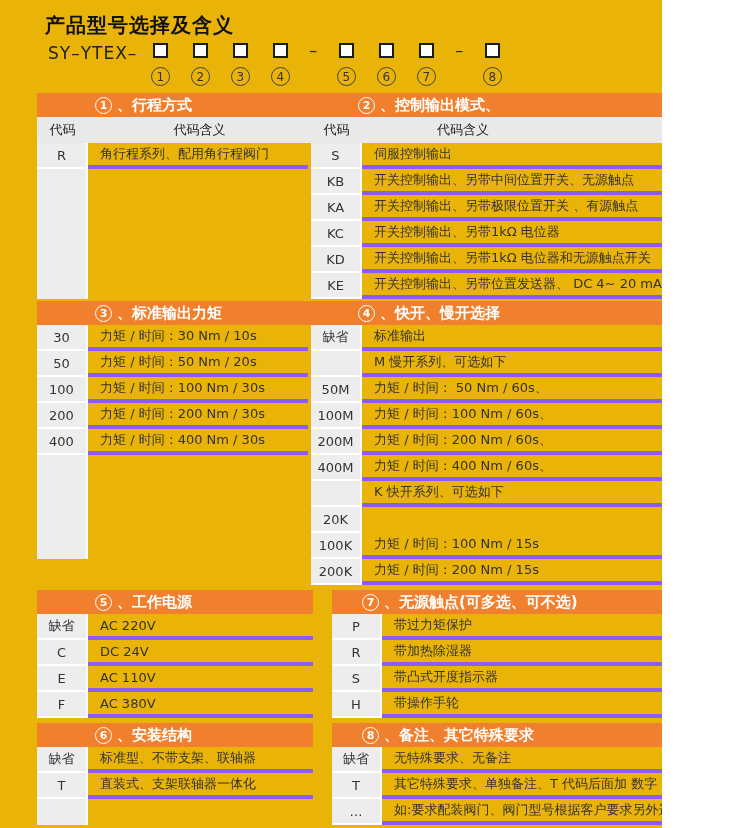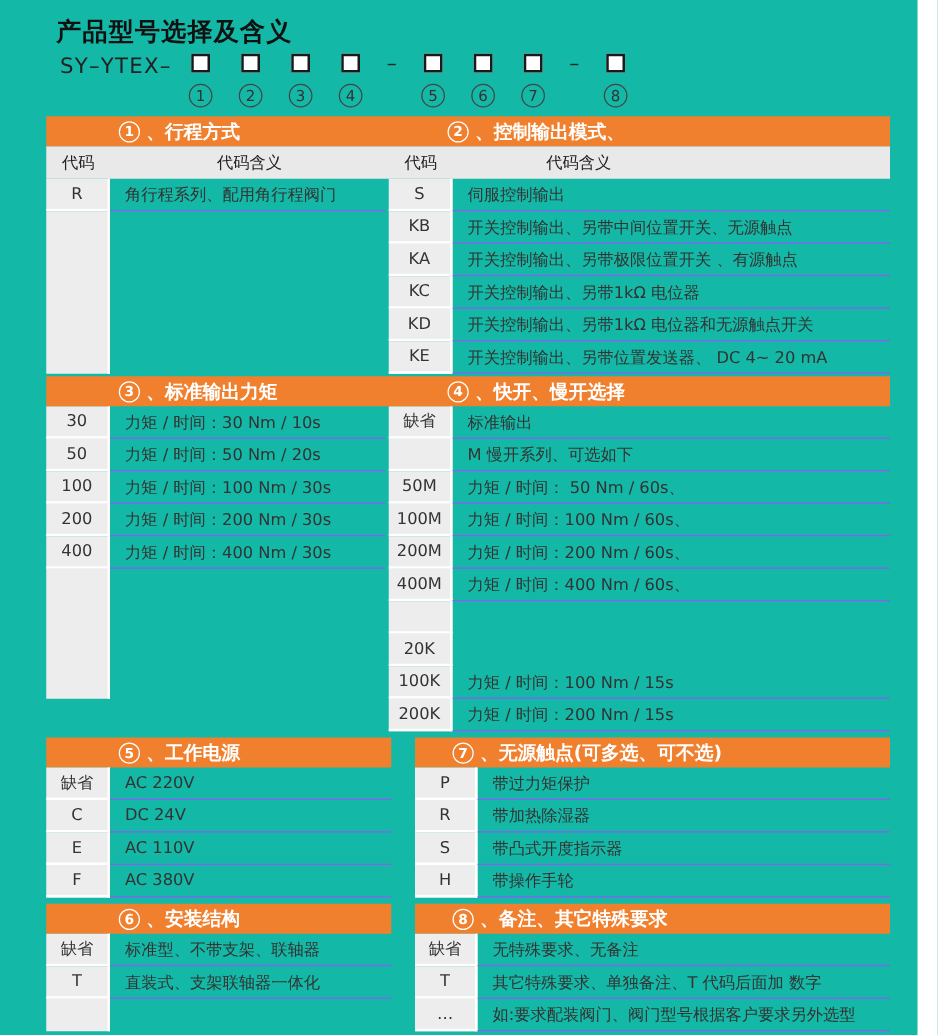--- a/index.html
+++ b/index.html
@@ -1,18 +1,18 @@
 <!DOCTYPE html>
 <html><head>
 <meta charset="utf-8">
 <style>
   * { margin:0; padding:0; box-sizing:border-box; }
   html,body { background:#ffffff; }
   body { font-family:"DejaVu Sans","Liberation Sans",sans-serif; color:#333; }
-  .page { position:relative; width:734px; height:828px; background:#14b8a6; overflow:hidden; }
+  .page { position:relative; width:662px; height:828px; background:#eab308; overflow:hidden; }
 
   .page-title { font-size:20px; font-weight:bold; color:#111; margin:12px 0 4px 45px; letter-spacing:1px; }
 
   .model-line { display:flex; align-items:flex-start; margin-left:48px; margin-top:4px; }
   .model-prefix { font-size:17px; color:#222; letter-spacing:1px; margin-right:3px; margin-top:0px; white-space:nowrap; }
   .slots { display:flex; align-items:flex-start; }
   .slot { display:flex; flex-direction:column; align-items:center; width:40px; }
   .slot-dash { width:26px; display:flex; justify-content:center; }
   .mbox { width:15px; height:15px; border:2px solid #1a1a1a; background:#fff; display:block; }
   .mdash { font-size:16px; color:#222; line-height:15px; }
@@ -45,21 +45,21 @@
   .tblB { width:401px; }
   .tblC { width:276px; margin-right:19px; }
   .tblD { width:380px; }
 
   .row { display:flex; height:26px; }
   .code { background:#ededed; border-right:2px solid #fff; border-bottom:2px solid #fff;
           display:flex; align-items:center; justify-content:center; font-size:13px; color:#333; flex:none; }
   .tblA .code, .tblC .code { width:51px; }
   .tblB .code { width:51px; }
   .tblD .code { width:50px; }
-  .mean { flex:1; display:flex; align-items:center; padding-left:12px; border-bottom:1px solid #8b5cf6;
+  .mean { flex:1; display:flex; align-items:center; padding-left:12px; border-bottom:4px solid #8b5cf6;
           font-size:13px; color:#333; white-space:nowrap; overflow:hidden; }
   .filler { display:flex; }
   .filler .code-fill { background:#ededed; border-right:2px solid #fff; flex:none; }
   .tblA .code-fill, .tblC .code-fill { width:51px; }
 
   .gap2 { height:2px; }
 </style>
 </head>
 <body>
 
@@ -237,20 +237,21 @@
               <div class="row">
               <span class="code">200M</span>
               <span class="mean">力矩 / 时间：200 Nm / 60s、</span>
             </div>
               <div class="row">
               <span class="code">400M</span>
               <span class="mean">力矩 / 时间：400 Nm / 60s、</span>
             </div>
               <div class="row">
               <span class="code"></span>
+              <span class="mean">K 快开系列、可选如下</span>
             </div>
               <div class="row">
               <span class="code">20K</span>
             </div>
               <div class="row">
               <span class="code">100K</span>
               <span class="mean">力矩 / 时间：100 Nm / 15s</span>
             </div>
               <div class="row">
               <span class="code">200K</span>

